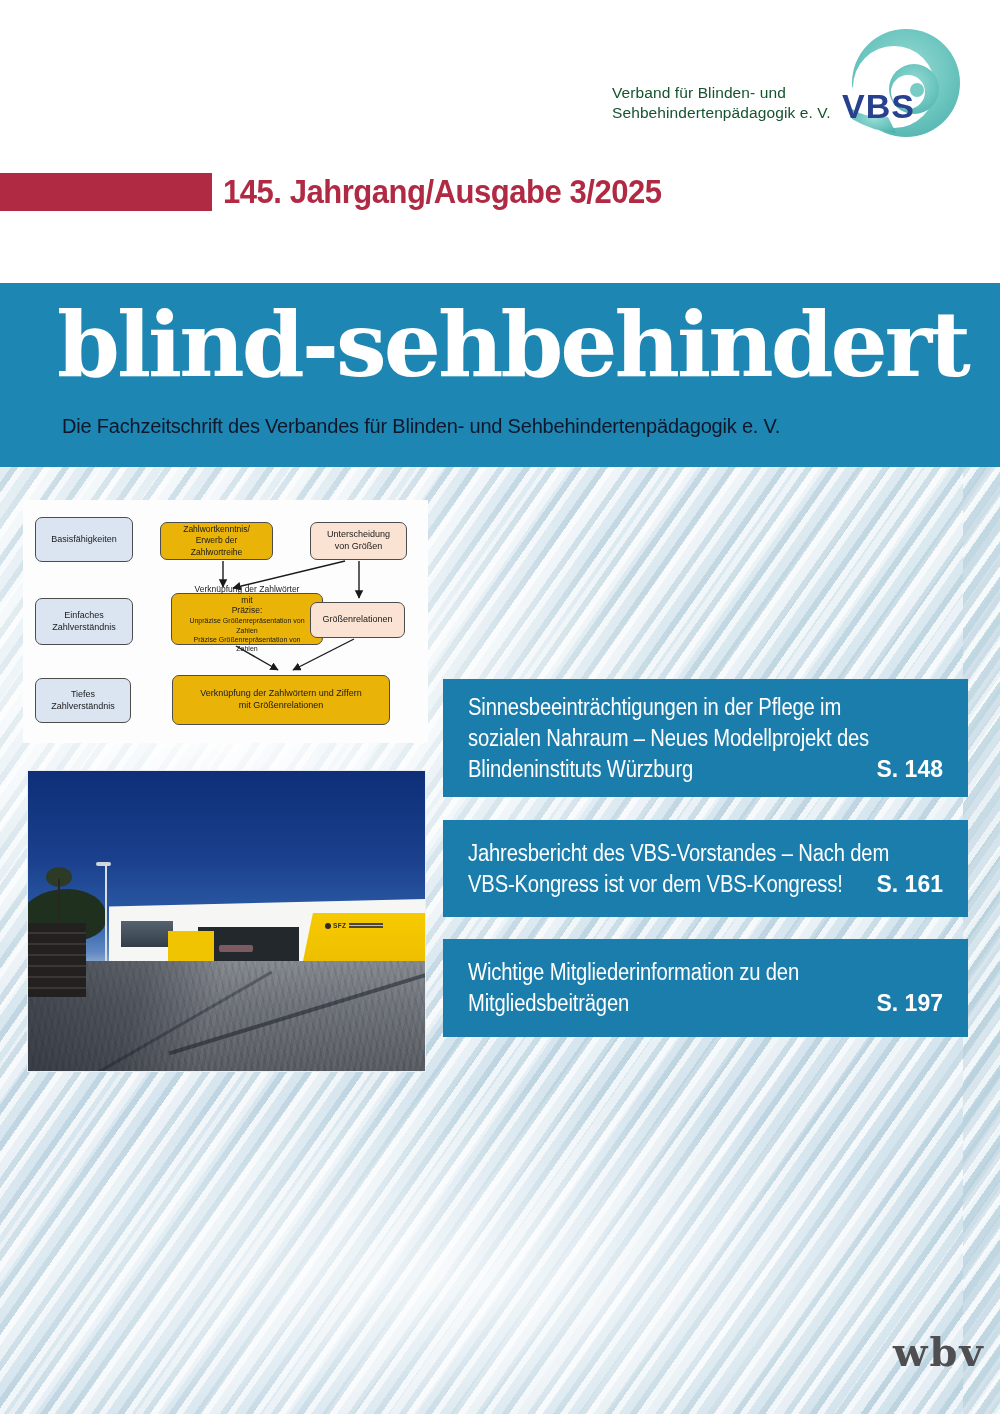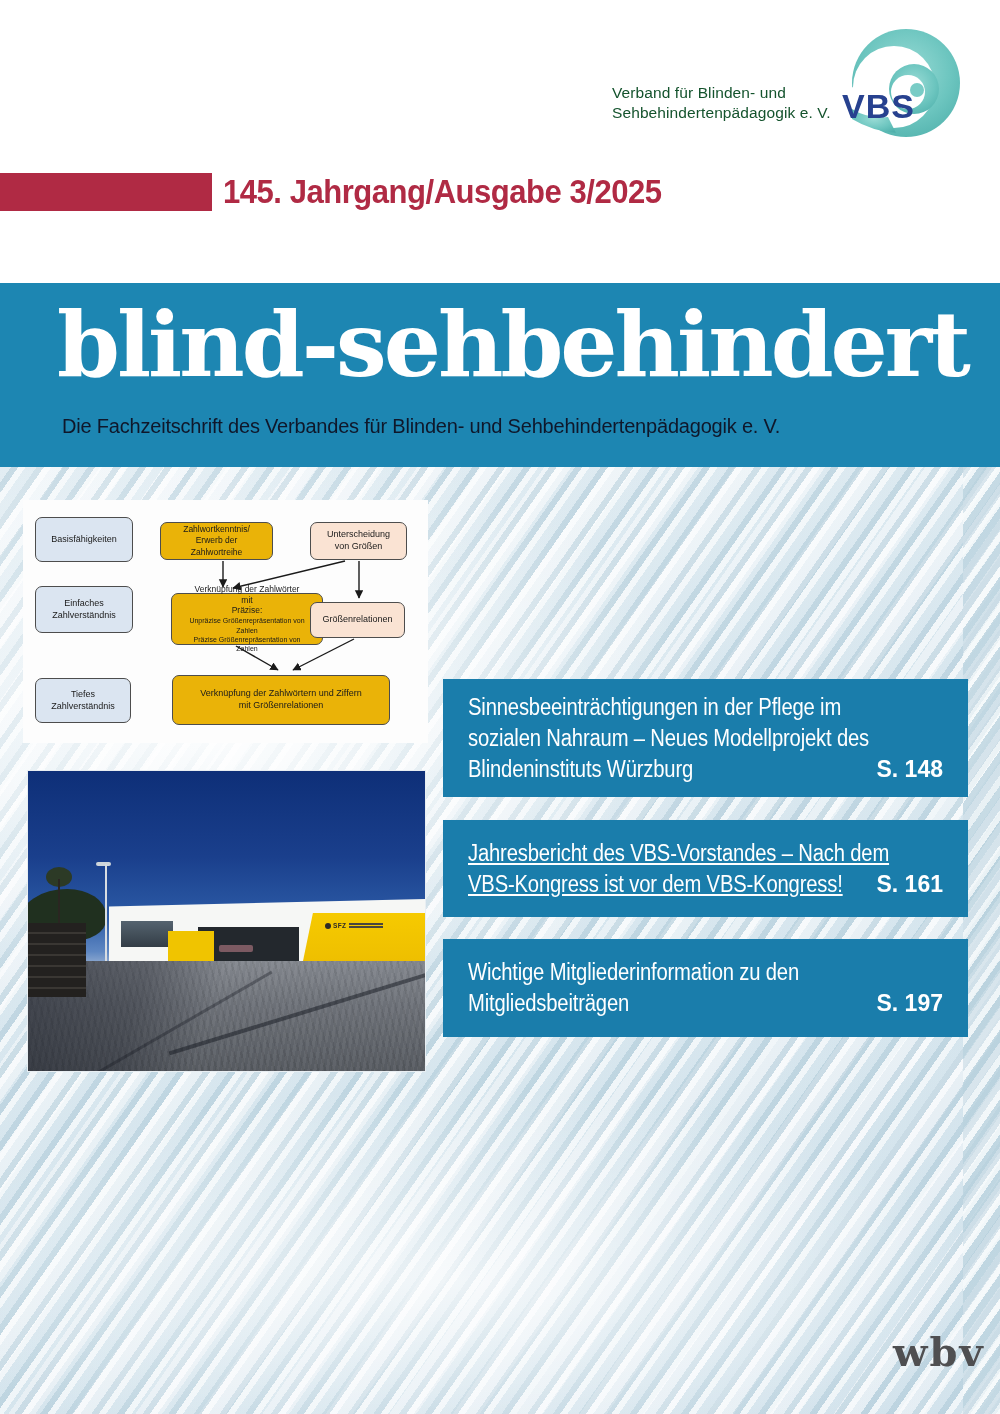--- a/index.html
+++ b/index.html
@@ -44,21 +44,21 @@
            display:flex;flex-direction:column;align-items:center;justify-content:center;
            text-align:center;font-size:9px;color:#1a1a1a;line-height:1.3;padding:16px;}
   .fc-blue{background:#dbe5f1;}
   .fc-gray{background:#eab308;}
   .fc-peach{background:#fae3d3;}
   .fc-line{display:block;}
   .fc-sub{display:block;font-size:7px;line-height:1.35;}
   .n-basis{left:12px;top:17px;width:98px;height:45px;}
   .n-zahlwort{left:137px;top:22px;width:113px;height:38px;font-size:8.5px;}
   .n-unterscheidung{left:287px;top:22px;width:97px;height:38px;}
-  .n-einfach{left:12px;top:86px;width:98px;height:47px;}
+  .n-einfach{left:12px;top:98px;width:98px;height:47px;}
   .n-verkn1{left:122px;top:93px;width:152px;height:52px;font-size:8.5px;line-height:1.25;margin-left:26px;}
   .n-groessen{left:287px;top:102px;width:95px;height:36px;}
   .n-tief{left:12px;top:178px;width:96px;height:45px;}
   .n-verkn2{left:149px;top:175px;width:218px;height:50px;}
 
   
   .photo{position:absolute;left:27px;top:770px;width:399px;height:302px;overflow:hidden;
          background:#6c7077;border:1px solid #e8eef2;box-sizing:border-box;}
   .ph-sky{position:absolute;left:0;top:0;width:100%;height:190px;
           background:linear-gradient(180deg,#0e2f78 0%,#1a3f8c 45%,#2c5ba6 78%,#5e87c2 95%,#84a2cd 100%);}
@@ -99,21 +99,21 @@
             transform:rotate(-30deg);}
 
   
   .toc-box{position:absolute;left:443px;width:525px;background:#1a7dab;color:#ffffff;
            box-sizing:border-box;padding:0 25px;display:flex;align-items:center;}
   .toc-lines{transform:scaleX(.88);transform-origin:left center;white-space:nowrap;}
   .toc-line{display:block;font-size:23px;line-height:31px;letter-spacing:-.2px;}
   .toc-page{position:absolute;right:25px;font-size:23px;line-height:31px;font-weight:bold;}
   .toc-1{top:503px;height:147px;} .toc-1 .toc-page{bottom:11px;}
   .toc-2{top:679px;height:118px;} .toc-2 .toc-page{bottom:12px;}
-  .toc-3{top:820px;height:97px;text-decoration:underline;}  .toc-3 .toc-page{bottom:17px;}
+  .toc-3{top:820px;height:97px;}  .toc-3 .toc-page{bottom:17px;}
   .toc-4{top:939px;height:98px;}  .toc-4 .toc-page{bottom:18px;}
 
   
   .wbv{position:absolute;left:893px;top:1328px;font-family:"DejaVu Serif",serif;font-weight:bold;
        font-size:40px;color:#4f4f51;letter-spacing:2px;}
 </style>
 </head>
 <body>
 
 <div class="page">

